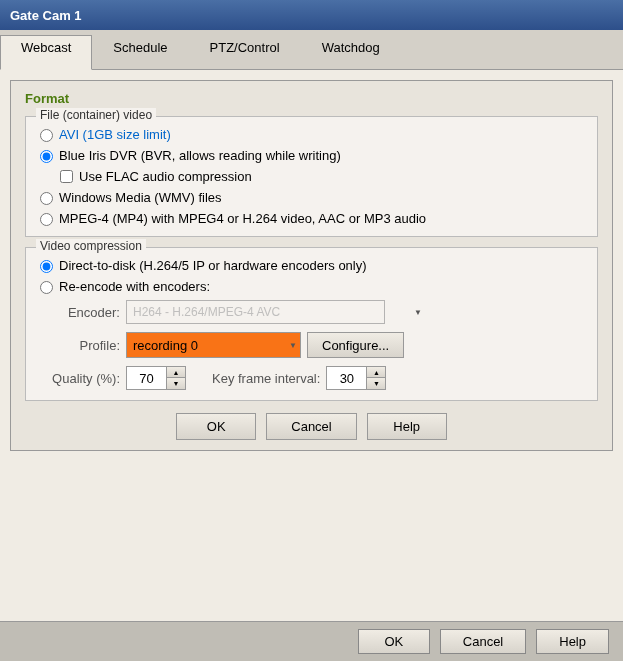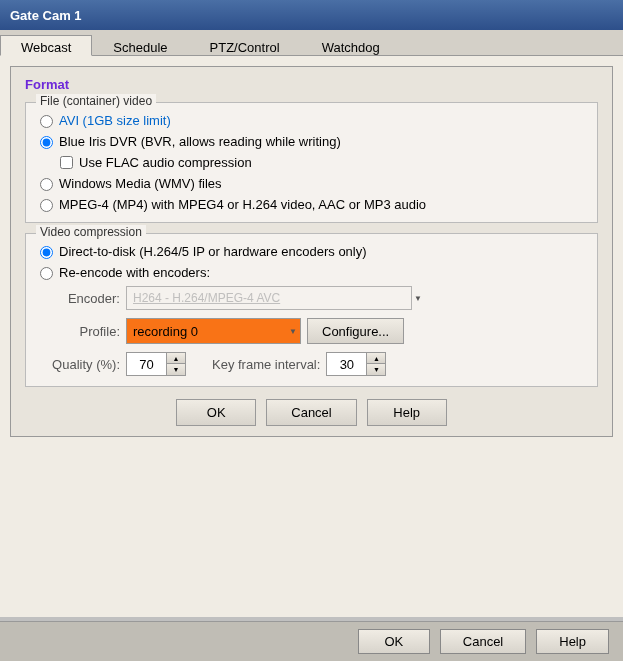--- a/index.html
+++ b/index.html
@@ -22,21 +22,21 @@
       height: 30px;
       display: flex;
       align-items: center;
     }
 
     
     .tab-bar {
       background: #d4d0c8;
       border-bottom: 1px solid #999;
       display: flex;
-      height: 26px;
+      height: 40px;
       padding-top: 4px;
     }
     .tab {
       padding: 4px 20px;
       cursor: pointer;
       border: 1px solid transparent;
       font-size: 13px;
       color: #000;
       background: transparent;
       position: relative;
@@ -60,21 +60,21 @@
     .format-panel {
       background: #e8e4dc;
       border: 1px solid #999;
       padding: 10px 14px;
       margin-bottom: 8px;
     }
     .panel-title {
       font-size: 13px;
       font-weight: 600;
       margin-bottom: 10px;
-      color: #6d28d9;
+      color: #4d7c0f;
     }
 
     
     .section-group {
       border: 1px solid #bbb;
       background: #f5f2ee;
       padding: 10px 14px;
       margin-bottom: 10px;
       position: relative;
     }
@@ -308,21 +308,21 @@
       </div>
 
       <div class="radio-row">
         <input type="radio" name="video-comp" id="reencode" style="">
         <label for="reencode" class="radio-label">Re-encode with encoders:</label>
       </div>
 
       <div class="field-row" style="margin-left: 10px;">
         <span class="field-label">Encoder:</span>
         <div class="select-wrapper encoder-select">
-          <select disabled="" style="color:#aaa; width: 286px; text-decoration: underline;">
+          <select disabled="" style="color:#aaa; width: 259px;">
             <option>H264 - H.264/MPEG-4 AVC</option>
           </select>
         </div>
       </div>
 
       <div class="field-row" style="margin-left: 10px;">
         <span class="field-label">Profile:</span>
         <div class="select-wrapper profile-select">
           <select style="width: 175px; height:26px; font-size:13px; border:1px solid #999; background:#f97316; padding: 2px 20px 2px 6px; appearance:none;">
             <option>recording 0</option>

